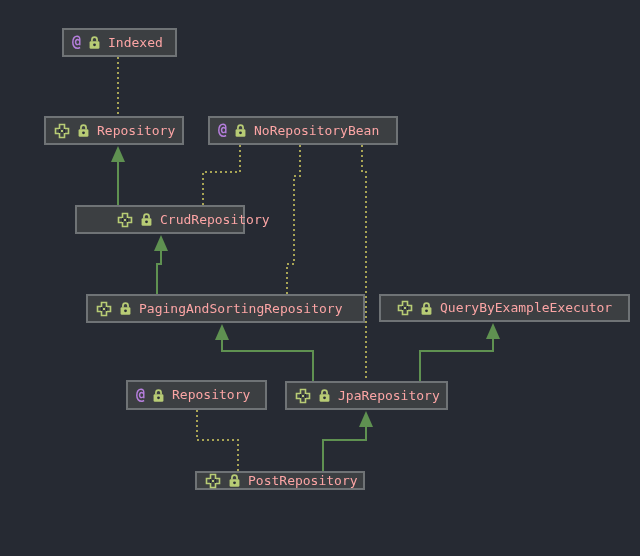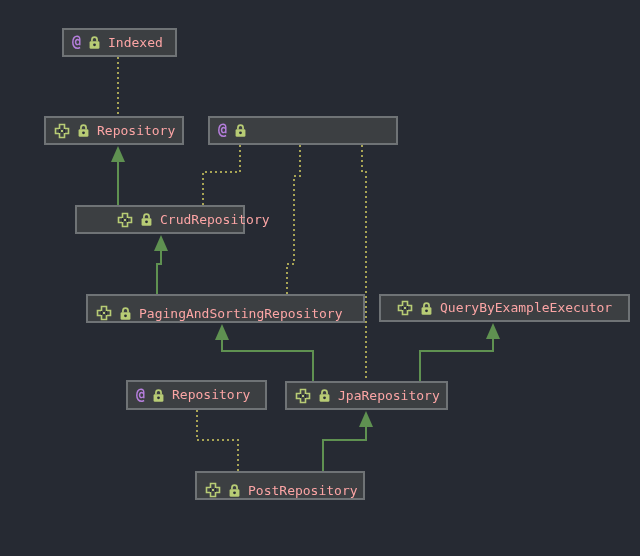--- a/index.html
+++ b/index.html
@@ -83,41 +83,42 @@
     <div class="node" style="left: 208px; top: 116px; width: 190px; height: 29px;">
     <span class="ic at-icon">@</span>
 
     <span class="ic">
       <svg width="13" height="15" viewBox="0 0 12 14">
         <path d="M3.6,6 V4.4 a2.4,2.4 0 0 1 4.8,0 V6" fill="none" stroke="#b8cc75" stroke-width="1.6"></path>
         <rect x="1.4" y="5.8" width="9.2" height="7" rx="1.2" fill="#b8cc75"></rect>
         <circle cx="6" cy="9.2" r="1.3" fill="#2b2f36"></circle>
       </svg>
     </span>
+    <span class="label">NoRepositoryBean</span>
   </div>
     <div class="node" style="left: 75px; top: 205px; width: 170px; height: 29px; padding-left: 40px;">
 
     <span class="ic if-icon">
       <svg width="16" height="16" viewBox="0 0 16 16">
         <path d="M5.5,1.5 h5 v4 h4 v5 h-4 v4 h-5 v-4 h-4 v-5 h4 z" fill="none" stroke="#b8cc75" stroke-width="1.6"></path>
         <rect x="7" y="7" width="2" height="2" fill="#b8cc75"></rect>
         <line x1="5.5" y1="6" x2="5.5" y2="10" stroke="#262a33" stroke-width="1"></line>
         <line x1="10.5" y1="6" x2="10.5" y2="10" stroke="#262a33" stroke-width="1"></line>
       </svg>
     </span>
     <span class="ic">
       <svg width="13" height="15" viewBox="0 0 12 14">
         <path d="M3.6,6 V4.4 a2.4,2.4 0 0 1 4.8,0 V6" fill="none" stroke="#b8cc75" stroke-width="1.6"></path>
         <rect x="1.4" y="5.8" width="9.2" height="7" rx="1.2" fill="#b8cc75"></rect>
         <circle cx="6" cy="9.2" r="1.3" fill="#2b2f36"></circle>
       </svg>
     </span>
     <span class="label">CrudRepository</span>
   </div>
-    <div class="node" style="left: 86px; top: 294px; width: 279px; height: 29px; align-items: flex-end;">
+    <div class="node" style="left: 86px; top: 294px; width: 279px; height: 29px;">
 
     <span class="ic if-icon">
       <svg width="16" height="16" viewBox="0 0 16 16">
         <path d="M5.5,1.5 h5 v4 h4 v5 h-4 v4 h-5 v-4 h-4 v-5 h4 z" fill="none" stroke="#b8cc75" stroke-width="1.6"></path>
         <rect x="7" y="7" width="2" height="2" fill="#b8cc75"></rect>
         <line x1="5.5" y1="6" x2="5.5" y2="10" stroke="#262a33" stroke-width="1"></line>
         <line x1="10.5" y1="6" x2="10.5" y2="10" stroke="#262a33" stroke-width="1"></line>
       </svg>
     </span>
     <span class="ic">
@@ -172,21 +173,21 @@
     </span>
     <span class="ic">
       <svg width="13" height="15" viewBox="0 0 12 14">
         <path d="M3.6,6 V4.4 a2.4,2.4 0 0 1 4.8,0 V6" fill="none" stroke="#b8cc75" stroke-width="1.6"></path>
         <rect x="1.4" y="5.8" width="9.2" height="7" rx="1.2" fill="#b8cc75"></rect>
         <circle cx="6" cy="9.2" r="1.3" fill="#2b2f36"></circle>
       </svg>
     </span>
     <span class="label">JpaRepository</span>
   </div>
-    <div class="node" style="left: 195px; top: 471px; width: 170px; height: 29px; align-items: flex-end;">
+    <div class="node" style="left: 195px; top: 471px; width: 170px; height: 19px;">
 
     <span class="ic if-icon">
       <svg width="16" height="16" viewBox="0 0 16 16">
         <path d="M5.5,1.5 h5 v4 h4 v5 h-4 v4 h-5 v-4 h-4 v-5 h4 z" fill="none" stroke="#b8cc75" stroke-width="1.6"></path>
         <rect x="7" y="7" width="2" height="2" fill="#b8cc75"></rect>
         <line x1="5.5" y1="6" x2="5.5" y2="10" stroke="#262a33" stroke-width="1"></line>
         <line x1="10.5" y1="6" x2="10.5" y2="10" stroke="#262a33" stroke-width="1"></line>
       </svg>
     </span>
     <span class="ic">

